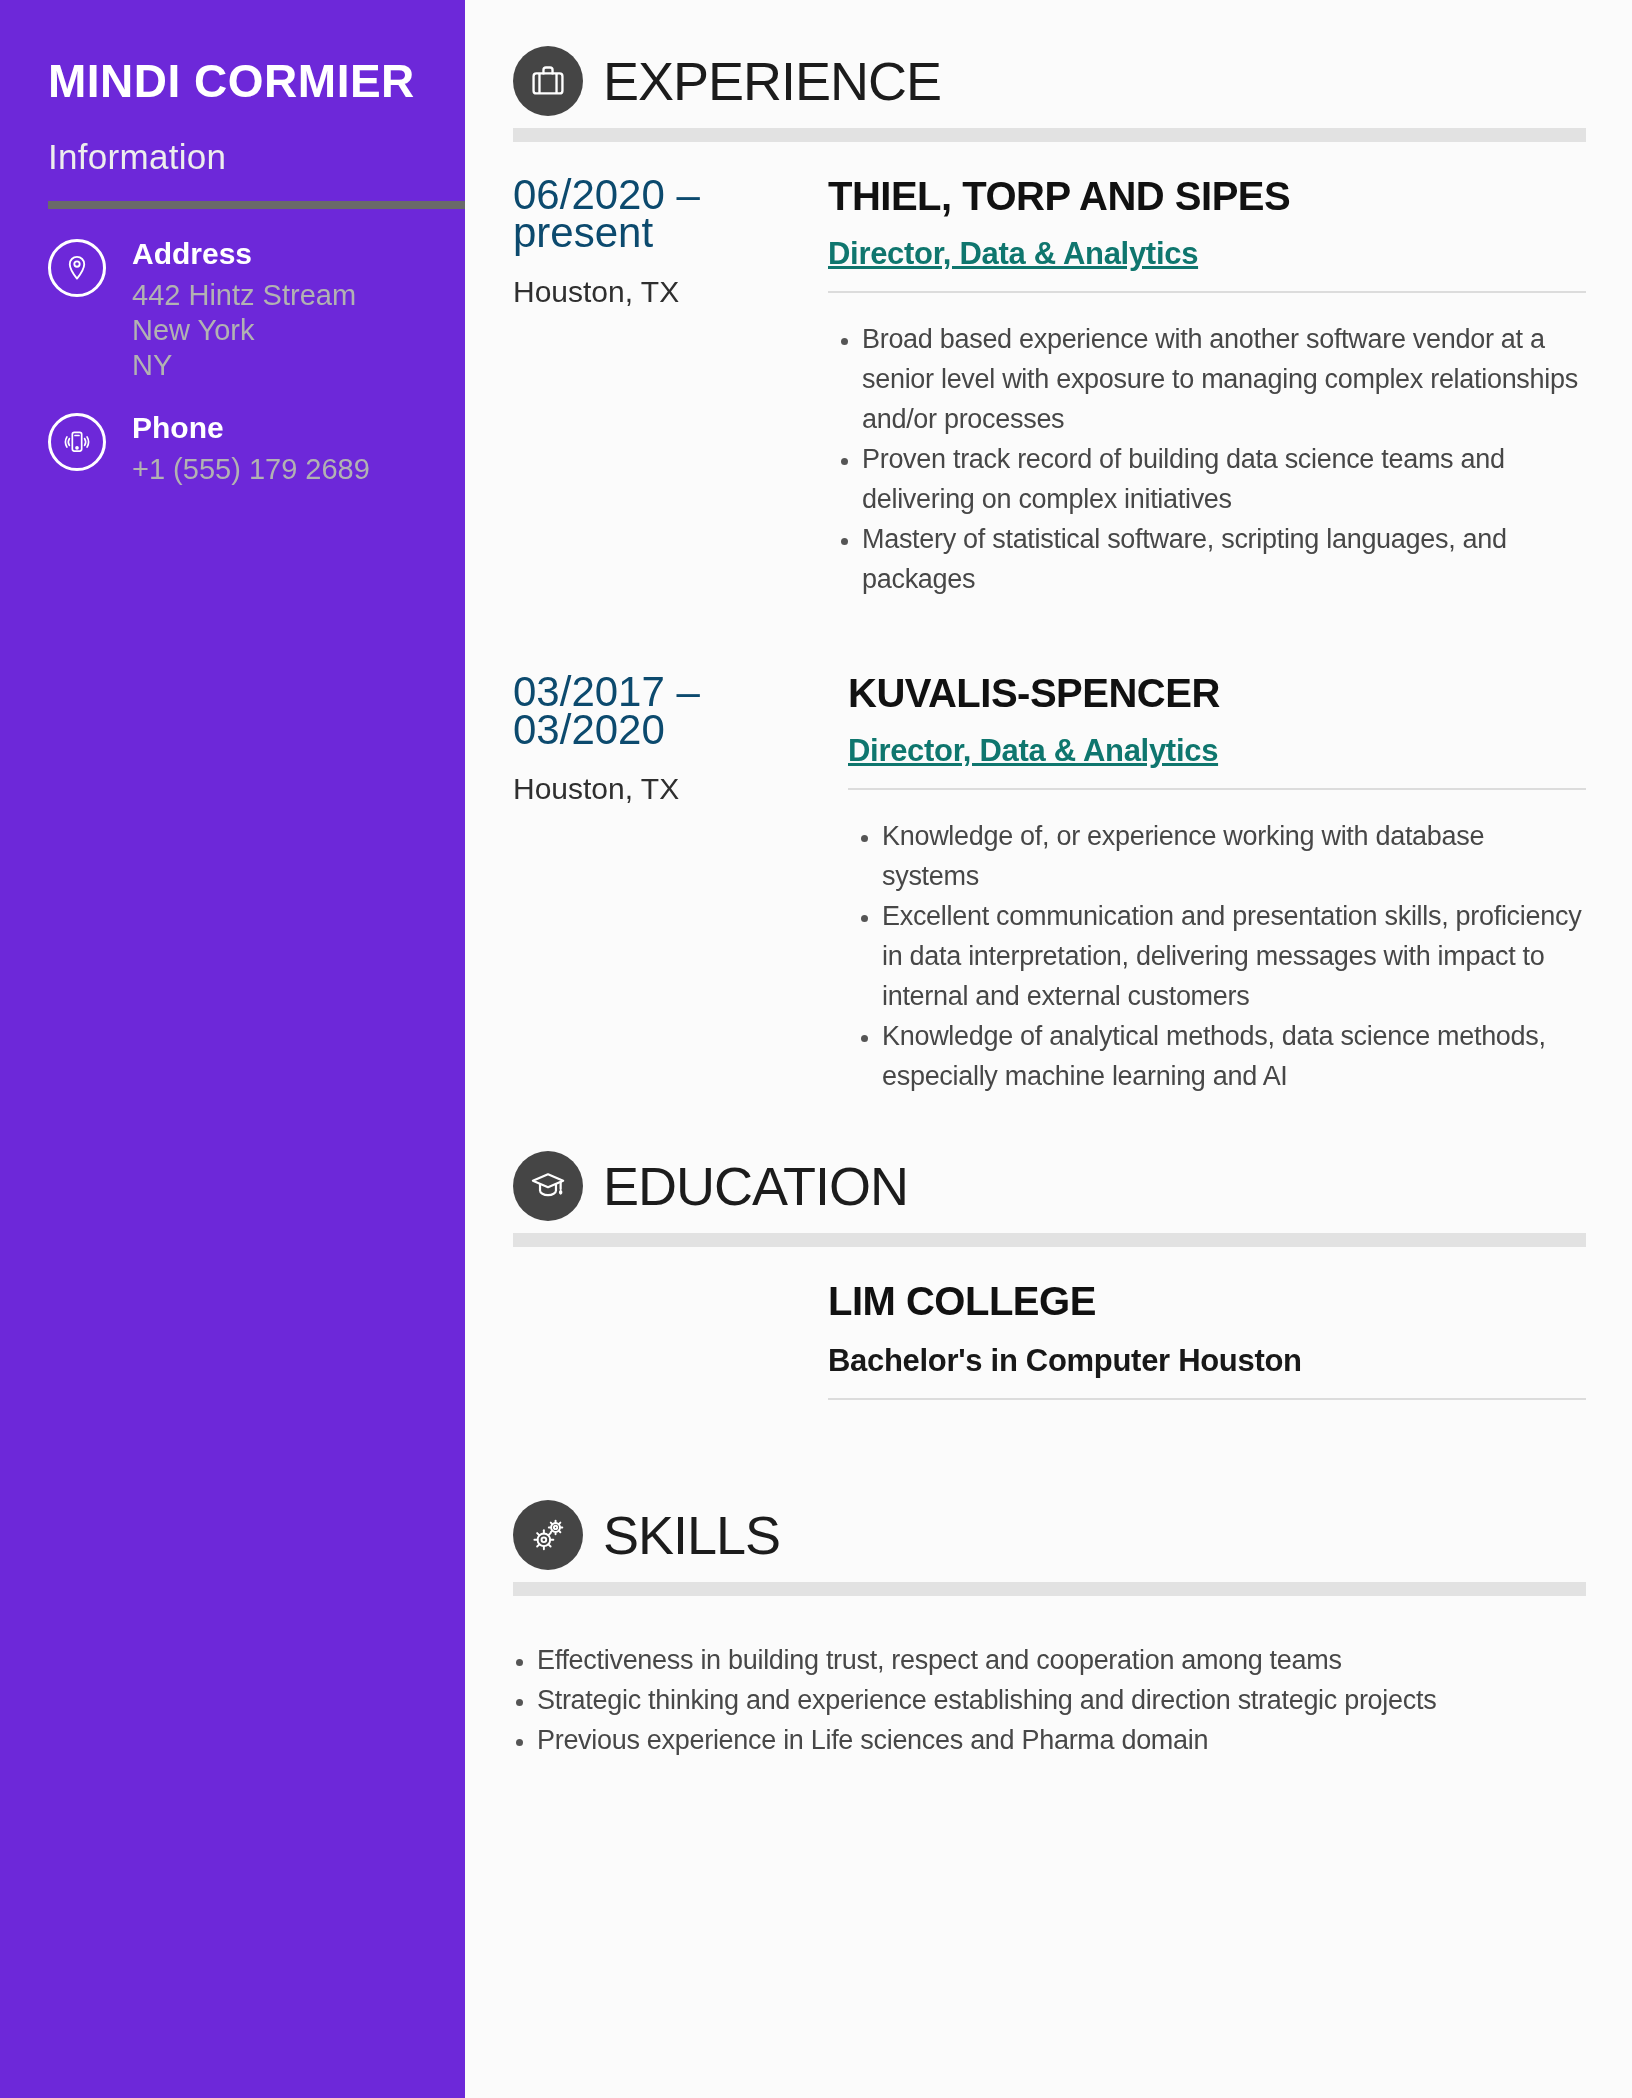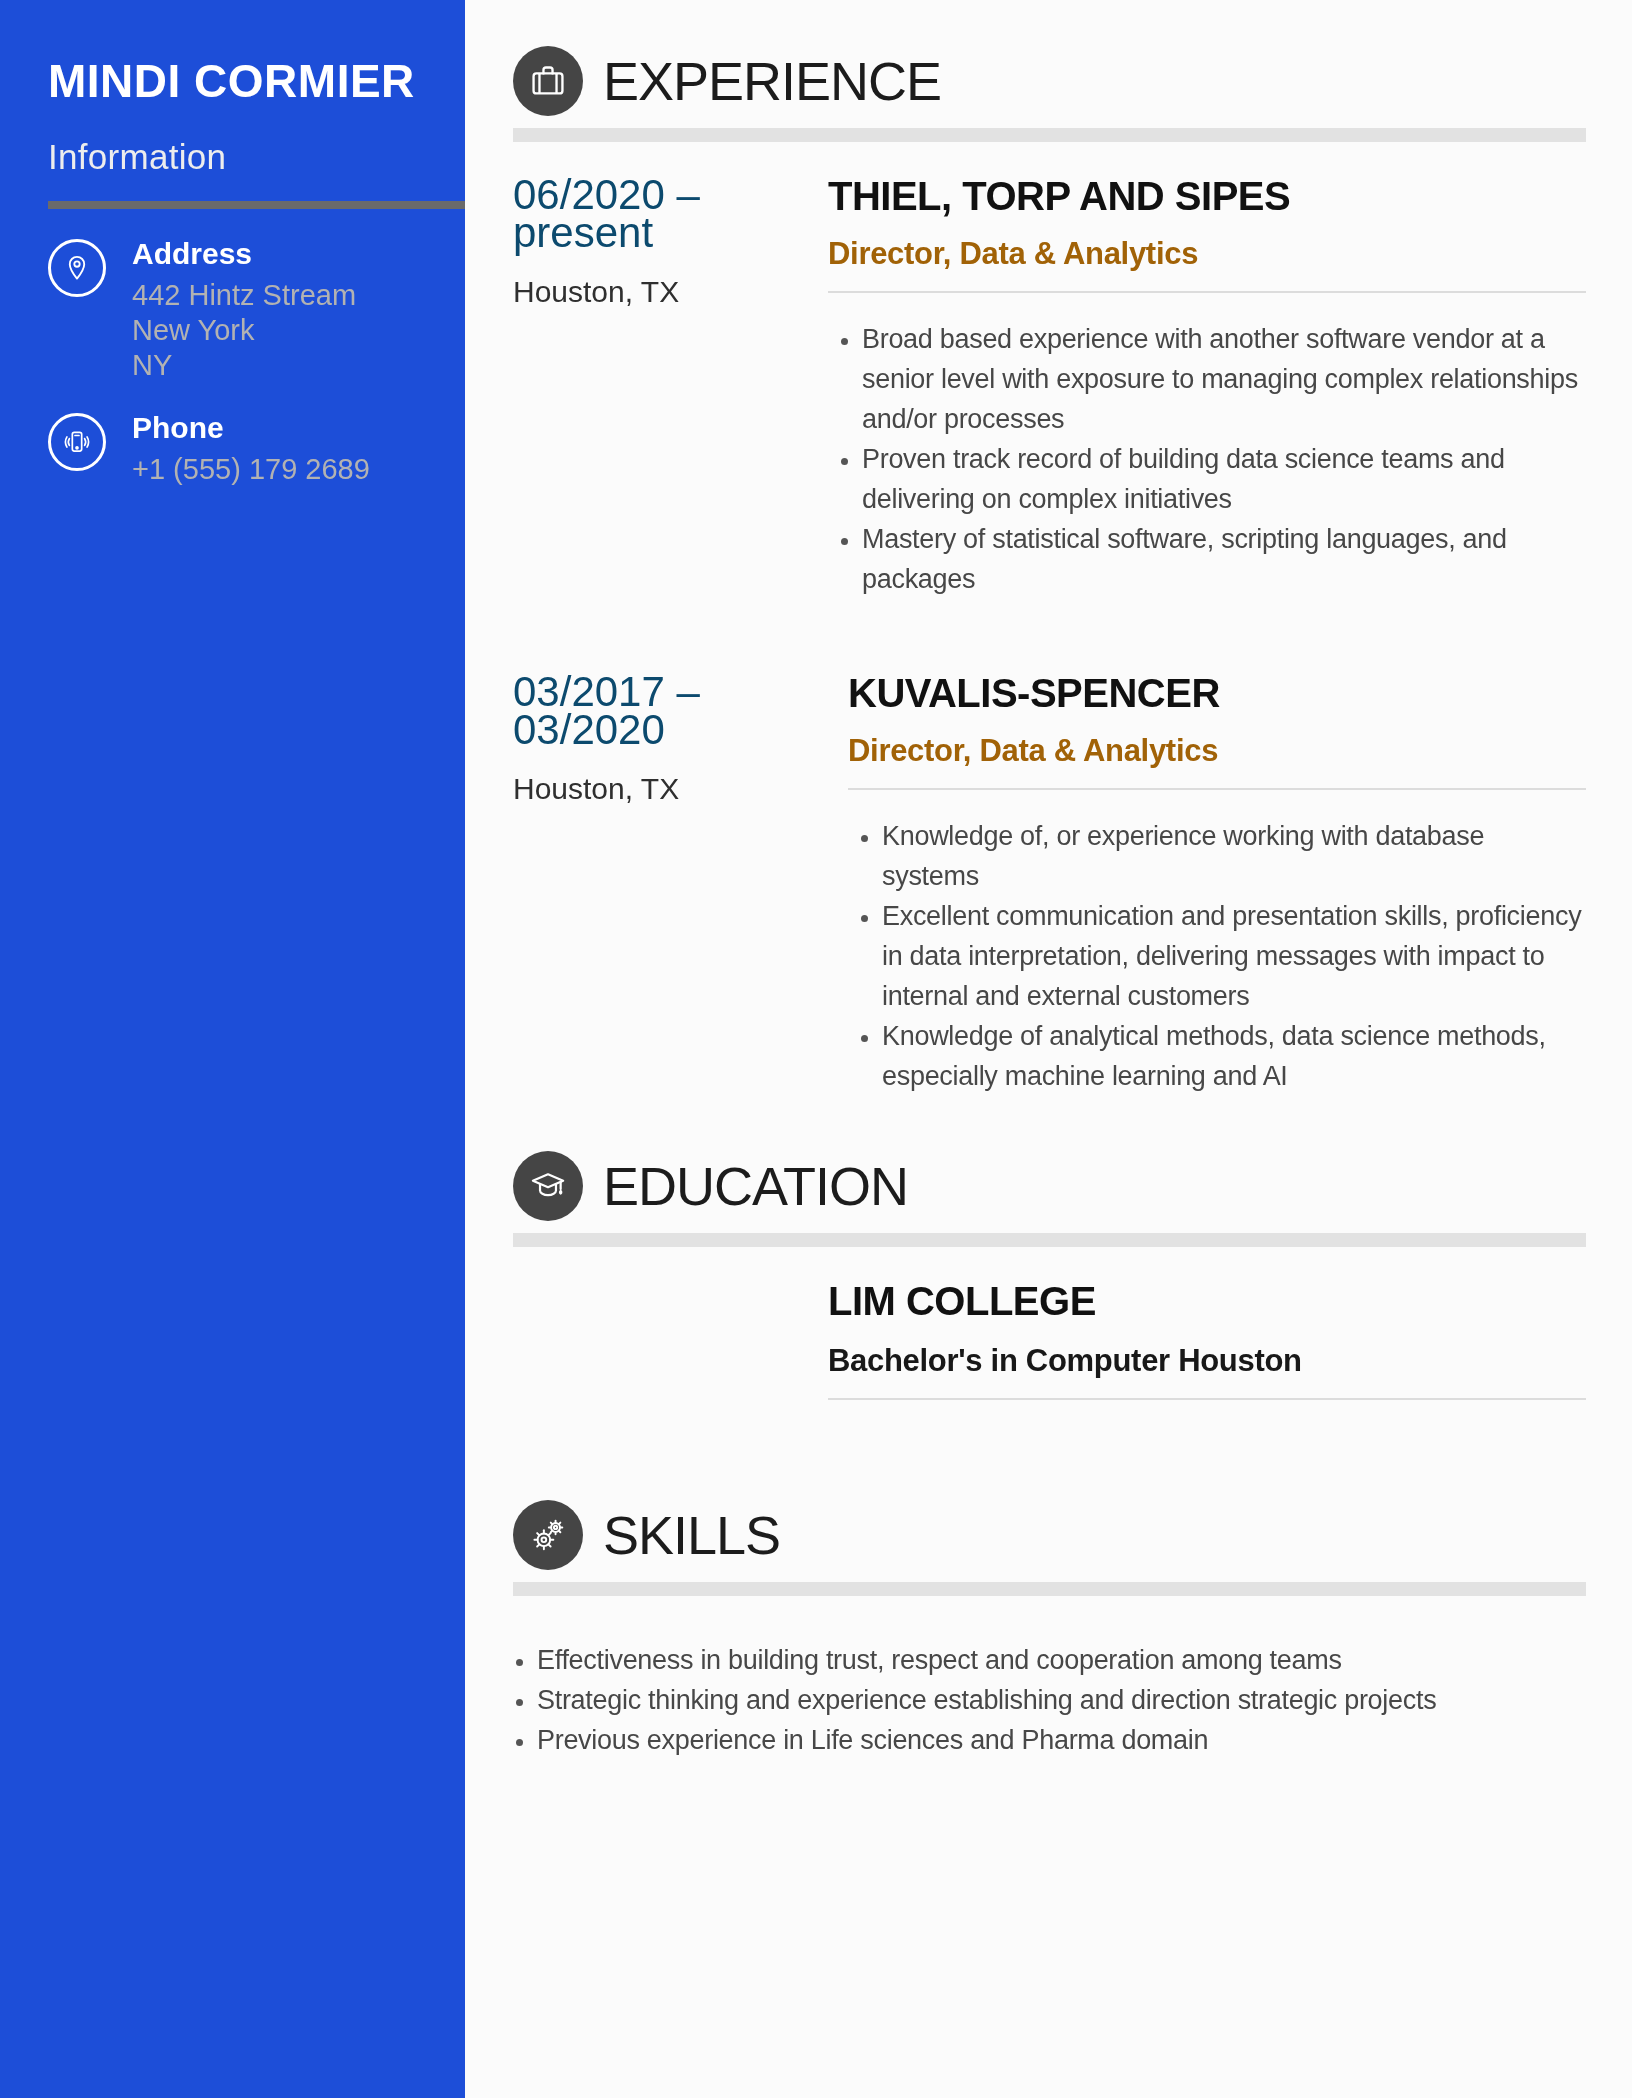--- a/index.html
+++ b/index.html
@@ -3,21 +3,21 @@
 <meta charset="utf-8">
 <style>
   html,body{margin:0;padding:0;background:#e9e9e9;}
   .page{
     position:relative;width:1632px;height:2098px;background:#fbfbfb;
     font-family:"Liberation Sans", sans-serif;overflow:hidden;
   }
   
   .sidebar{
     position:absolute;left:0;top:0;width:465px;height:2098px;
-    background:#1d4ed8;box-sizing:border-box;padding:56px 0 12px 48px;
+    background:#6d28d9;box-sizing:border-box;padding:56px 0 12px 48px;
   }
   .name{color:#ffffff;font-size:46px;font-weight:700;letter-spacing:.5px;line-height:1.1;}
   .info-title{margin-top:30px;color:#ededed;font-size:35px;font-weight:300;letter-spacing:.3px;}
   .sidebar-divider{margin-top:24px;height:8px;background:#6a6a6a;}
   .info-item{display:flex;margin-top:28px;align-items:flex-start;}
   .info-icon{
     width:52px;height:52px;border:3px solid #ffffff;border-radius:50%;
     display:flex;align-items:center;justify-content:center;flex:0 0 auto;margin-top:2px;
   }
   .info-icon svg{width:34px;height:34px;}
@@ -37,21 +37,21 @@
   .section-icon svg{width:44px;height:44px;}
   .section-title{margin-left:20px;font-size:54px;font-weight:400;color:#1c1c1c;letter-spacing:-1px;}
   .section-bar{height:14px;background:#e2e2e2;margin-top:12px;}
   .entry{display:flex;margin-top:34px;}
   .entry + .entry{margin-top:74px;gap:20px;}
   .entry-left{width:315px;flex:0 0 auto;}
   .entry-right{flex:1;min-width:0;}
   .dates{font-size:42px;font-weight:400;color:#0c4a6e;line-height:38px;}
   .location{margin-top:22px;font-size:30px;color:#2f2f2f;line-height:36px;}
   .company{font-size:40px;font-weight:700;color:#111111;line-height:40px;letter-spacing:-.5px;}
-  .role{margin-top:22px;font-size:31px;font-weight:700;color:#a16207;line-height:31px;letter-spacing:-.3px;}
+  .role{margin-top:22px;font-size:31px;font-weight:700;color:#0f766e;line-height:31px;letter-spacing:-.3px;text-decoration:underline;}
   .entry-divider{height:2px;background:#dcdcdc;margin-top:22px;}
   ul.bullets{
     margin:26px 0 0 0;padding:0 0 0 34px;
     font-size:27px;line-height:40px;color:#474747;letter-spacing:-.3px;
   }
   ul.bullets li::marker{color:#555555;font-size:24px;}
   .edu-school{font-size:40px;font-weight:700;color:#111111;line-height:40px;letter-spacing:-.5px;}
   .edu-degree{margin-top:24px;font-size:31px;font-weight:700;color:#181818;line-height:31px;letter-spacing:-.3px;}
   .section-education{margin-top:55px;}
   .section-skills{margin-top:100px;}

